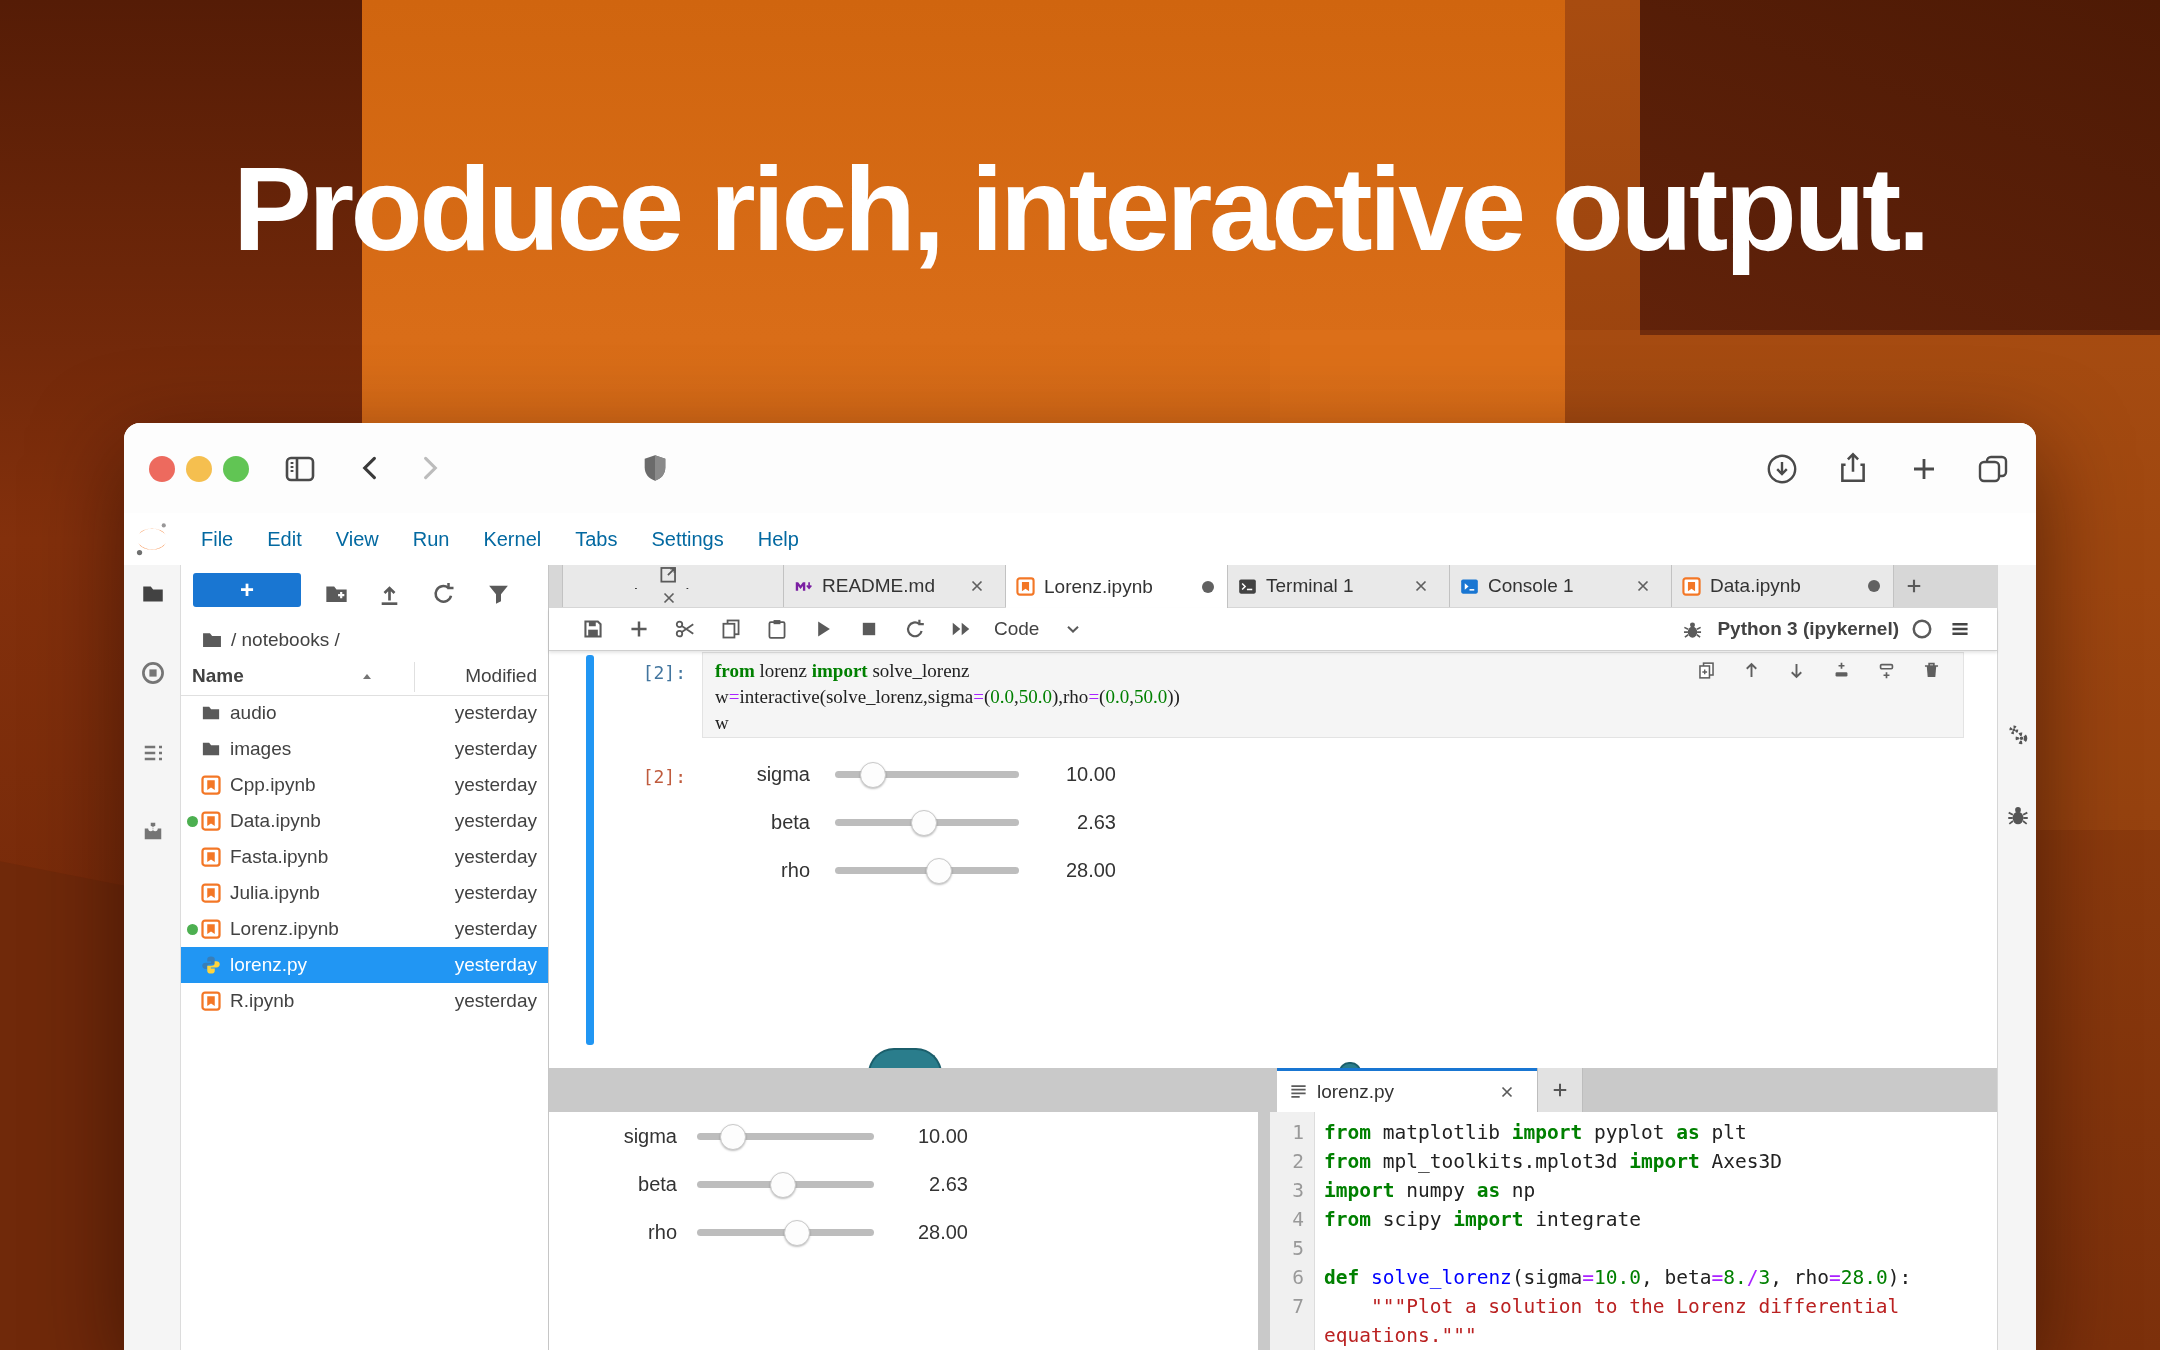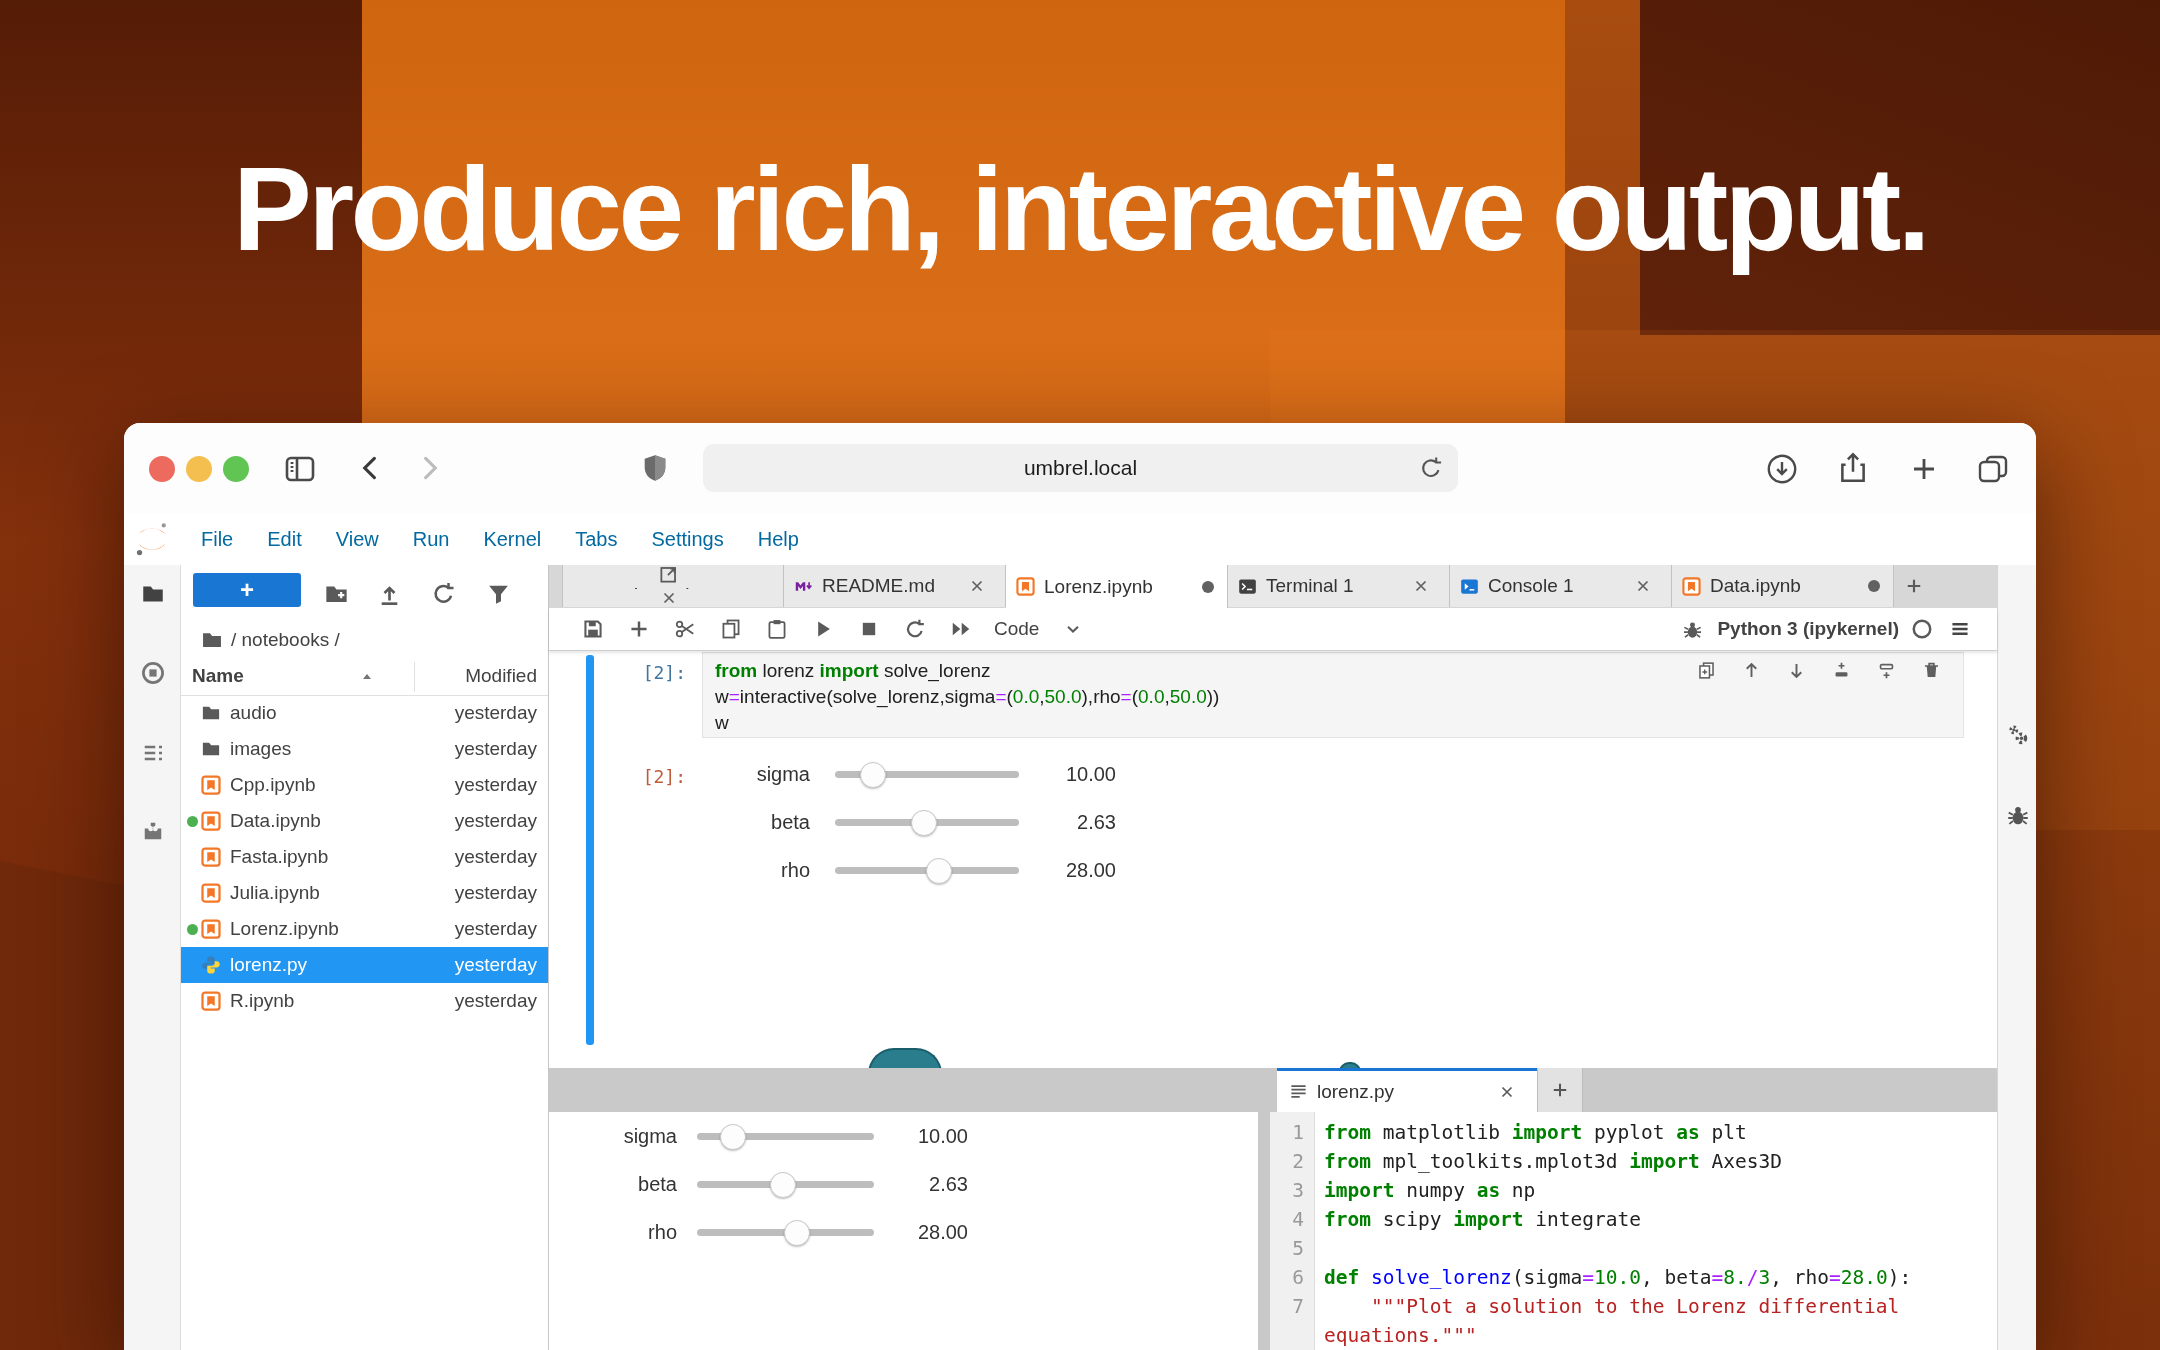--- a/index.html
+++ b/index.html
@@ -95,21 +95,21 @@
   .nb-right .icon{margin:0;}
   .nb-right .hamb{margin-left:16px;}
 
   
   .notebook{left:0;top:85px;width:100%;height:418px;background:#fff;overflow:hidden;}
   .cellbar{left:37px;top:5px;width:8px;height:390px;background:#2196f3;border-radius:3px;}
   .prompt{width:70px;text-align:right;font-family:"DejaVu Sans Mono",monospace;font-size:18px;}
   .prompt.in{left:67px;top:12px;color:#42759e;}
   .prompt.out{left:67px;top:116px;color:#bf5b3d;}
   .cellbox{left:153px;top:2px;width:1262px;height:86px;background:#f5f5f5;border:1px solid #e3e3e3;box-sizing:border-box;}
-  .cellcode{position:absolute;left:12px;top:5px;font-family:Liberation Sans, sans-serif;font-size:19px;line-height:26px;color:#212121;}
+  .cellcode{position:absolute;left:12px;top:5px;font-family:Liberation Serif, serif;font-size:19px;line-height:26px;color:#212121;}
   .code-line{white-space:pre;}
   .cell-tools{position:absolute;top:8px;right:22px;display:flex;}
   .cell-tools .icon{margin-left:26px;color:#5f5f5f;}
 
   
   .slider-row{display:flex;align-items:center;height:48px;font-size:20px;color:#333;}
   .s-label{text-align:right;}
   .s-track{position:relative;height:7px;background:#bdbdbd;border-radius:4px;}
   .s-handle{position:absolute;top:-9px;width:24px;height:24px;background:#fdfdfd;border:1px solid #c9c9c9;
             border-radius:50%;box-shadow:0 1px 2px rgba(0,0,0,.25);margin-left:-12px;}
@@ -193,29 +193,20 @@
           <path d="M5.5 2.5L11 8l-5.5 5.5" fill="none" stroke="#bcbcbc" stroke-width="1.8" stroke-linecap="round"></path>
         </svg>
       </span>
     <span class="abs icon" style="left:516px;top:30px">
         <svg width="30" height="30" viewBox="0 0 16 16">
           <path d="M8 1.2L13.5 3v4.6c0 3.8-2.3 6.1-5.5 7.2C4.8 13.7 2.5 11.4 2.5 7.6V3z" fill="#6b6b6b"></path>
           <path d="M8 1.2L13.5 3v4.6c0 3.8-2.3 6.1-5.5 7.2z" fill="#8a8a8a"></path>
         </svg>
       </span>
 
-    <div class="abs urlbar">
-      <span>umbrel.local</span>
-      <span class="icon url-reload">
-          <svg width="26" height="26" viewBox="0 0 16 16">
-            <path d="M12.6 9.3A4.8 4.8 0 1 1 11 4.4" fill="none" stroke="#555" stroke-width="1.3"></path>
-            <path d="M11.2 1.6v3h3" fill="none" stroke="#555" stroke-width="1.3"></path>
-          </svg>
-        </span>
-    </div>
 
     <span class="abs icon" style="left:1642px;top:30px">
         <svg width="32" height="32" viewBox="0 0 16 16">
           <circle cx="8" cy="8" r="6.6" fill="none" stroke="currentColor" stroke-width="1.2"></circle>
           <path d="M8 4.5v6M5.6 8.1L8 10.5l2.4-2.4" fill="none" stroke="currentColor" stroke-width="1.2"></path>
         </svg>
       </span>
     <span class="abs icon" style="left:1712px;top:28px">
         <svg width="34" height="34" viewBox="0 0 16 16">
           <path d="M4.5 6.5H3v7.5h10V6.5h-1.5" fill="none" stroke="currentColor" stroke-width="1.2"></path>

